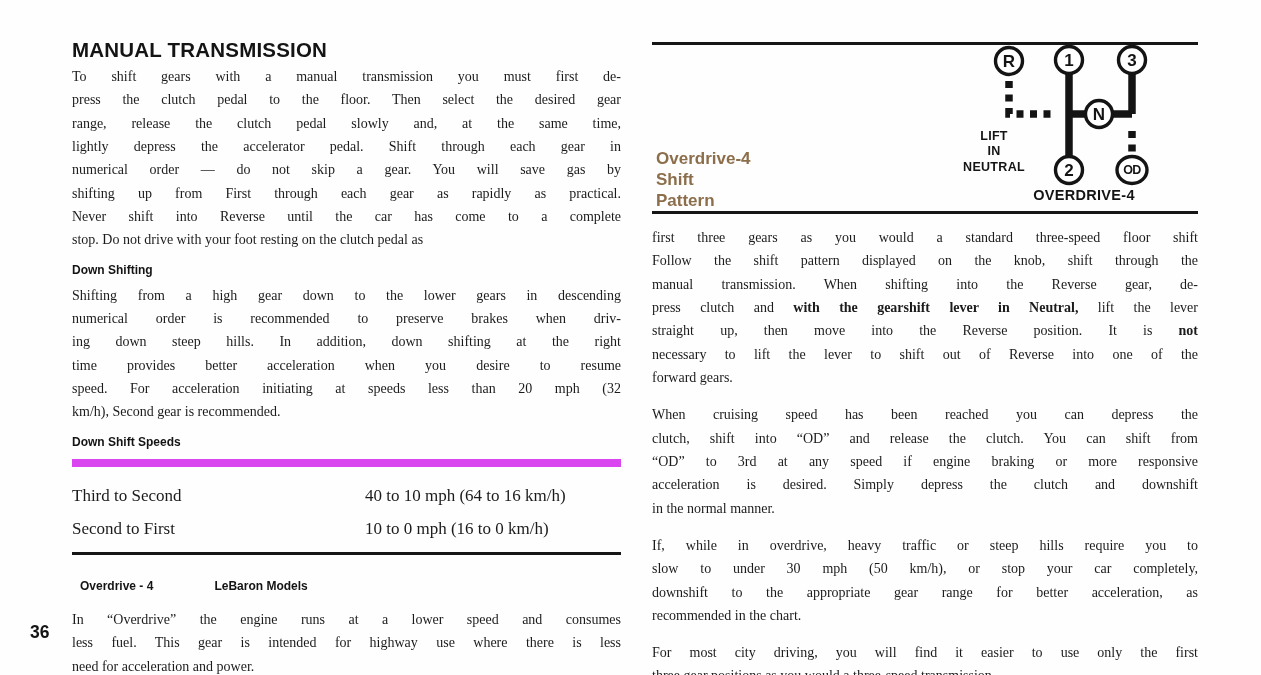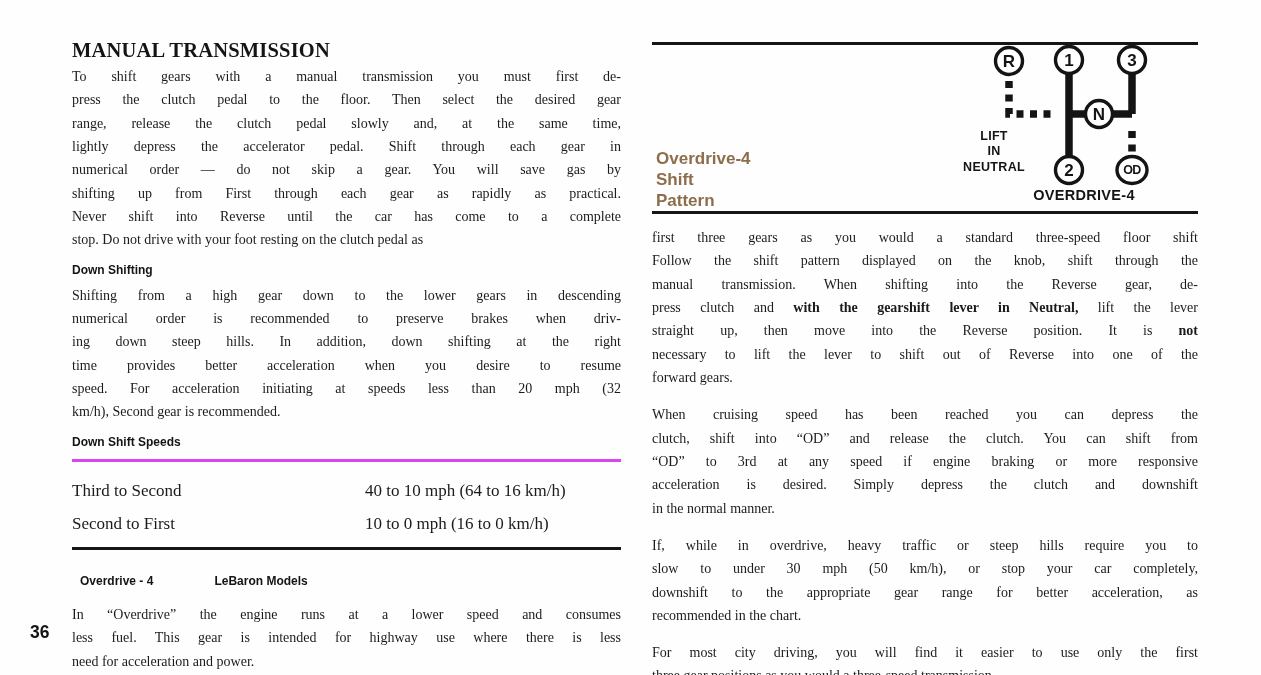--- a/index.html
+++ b/index.html
@@ -9,36 +9,36 @@
     color:#1b1b1b;
     font-family:"Liberation Serif", serif;
     position:relative;
     overflow:hidden;
   }
   .page { position:absolute; inset:0; background:#fefefe; }
 
   
   .col-left { position:absolute; left:72px; top:38px; width:549px; }
   .h1 {
-    font-family:Liberation Serif, serif;
+    font-family:Liberation Sans, sans-serif;
     font-weight:bold; font-size:20.5px; line-height:24px;
     color:#141414; letter-spacing:.2px; margin-bottom:3px;
   }
   .h2 {
     font-family:"Liberation Sans", sans-serif;
     font-weight:bold; font-size:12px; line-height:23px;
     color:#141414; margin-top:7px; margin-bottom:2px;
   }
   .para { font-size:14px; line-height:23.35px; }
   .para .ln { text-align:justify; text-align-last:justify; }
   .para .ln:last-child { text-align-last:left; }
 
   .ds-table {
     margin-top:5px;
-    border-top:3px solid #d946ef;
+    border-top:8px solid #d946ef;
     border-bottom:3px solid #161616;
     padding:7px 0 12px 0;
   }
   .ds-row { display:flex; font-size:17px; line-height:22px; margin-top:11px; }
   .ds-row .lbl { width:293px; }
   .ds-row .val { flex:1; }
 
   .h2-row { display:flex; gap:45px; margin-top:12px; margin-bottom:2px; }
   .h2-row .h2 { margin:8px; }
 

